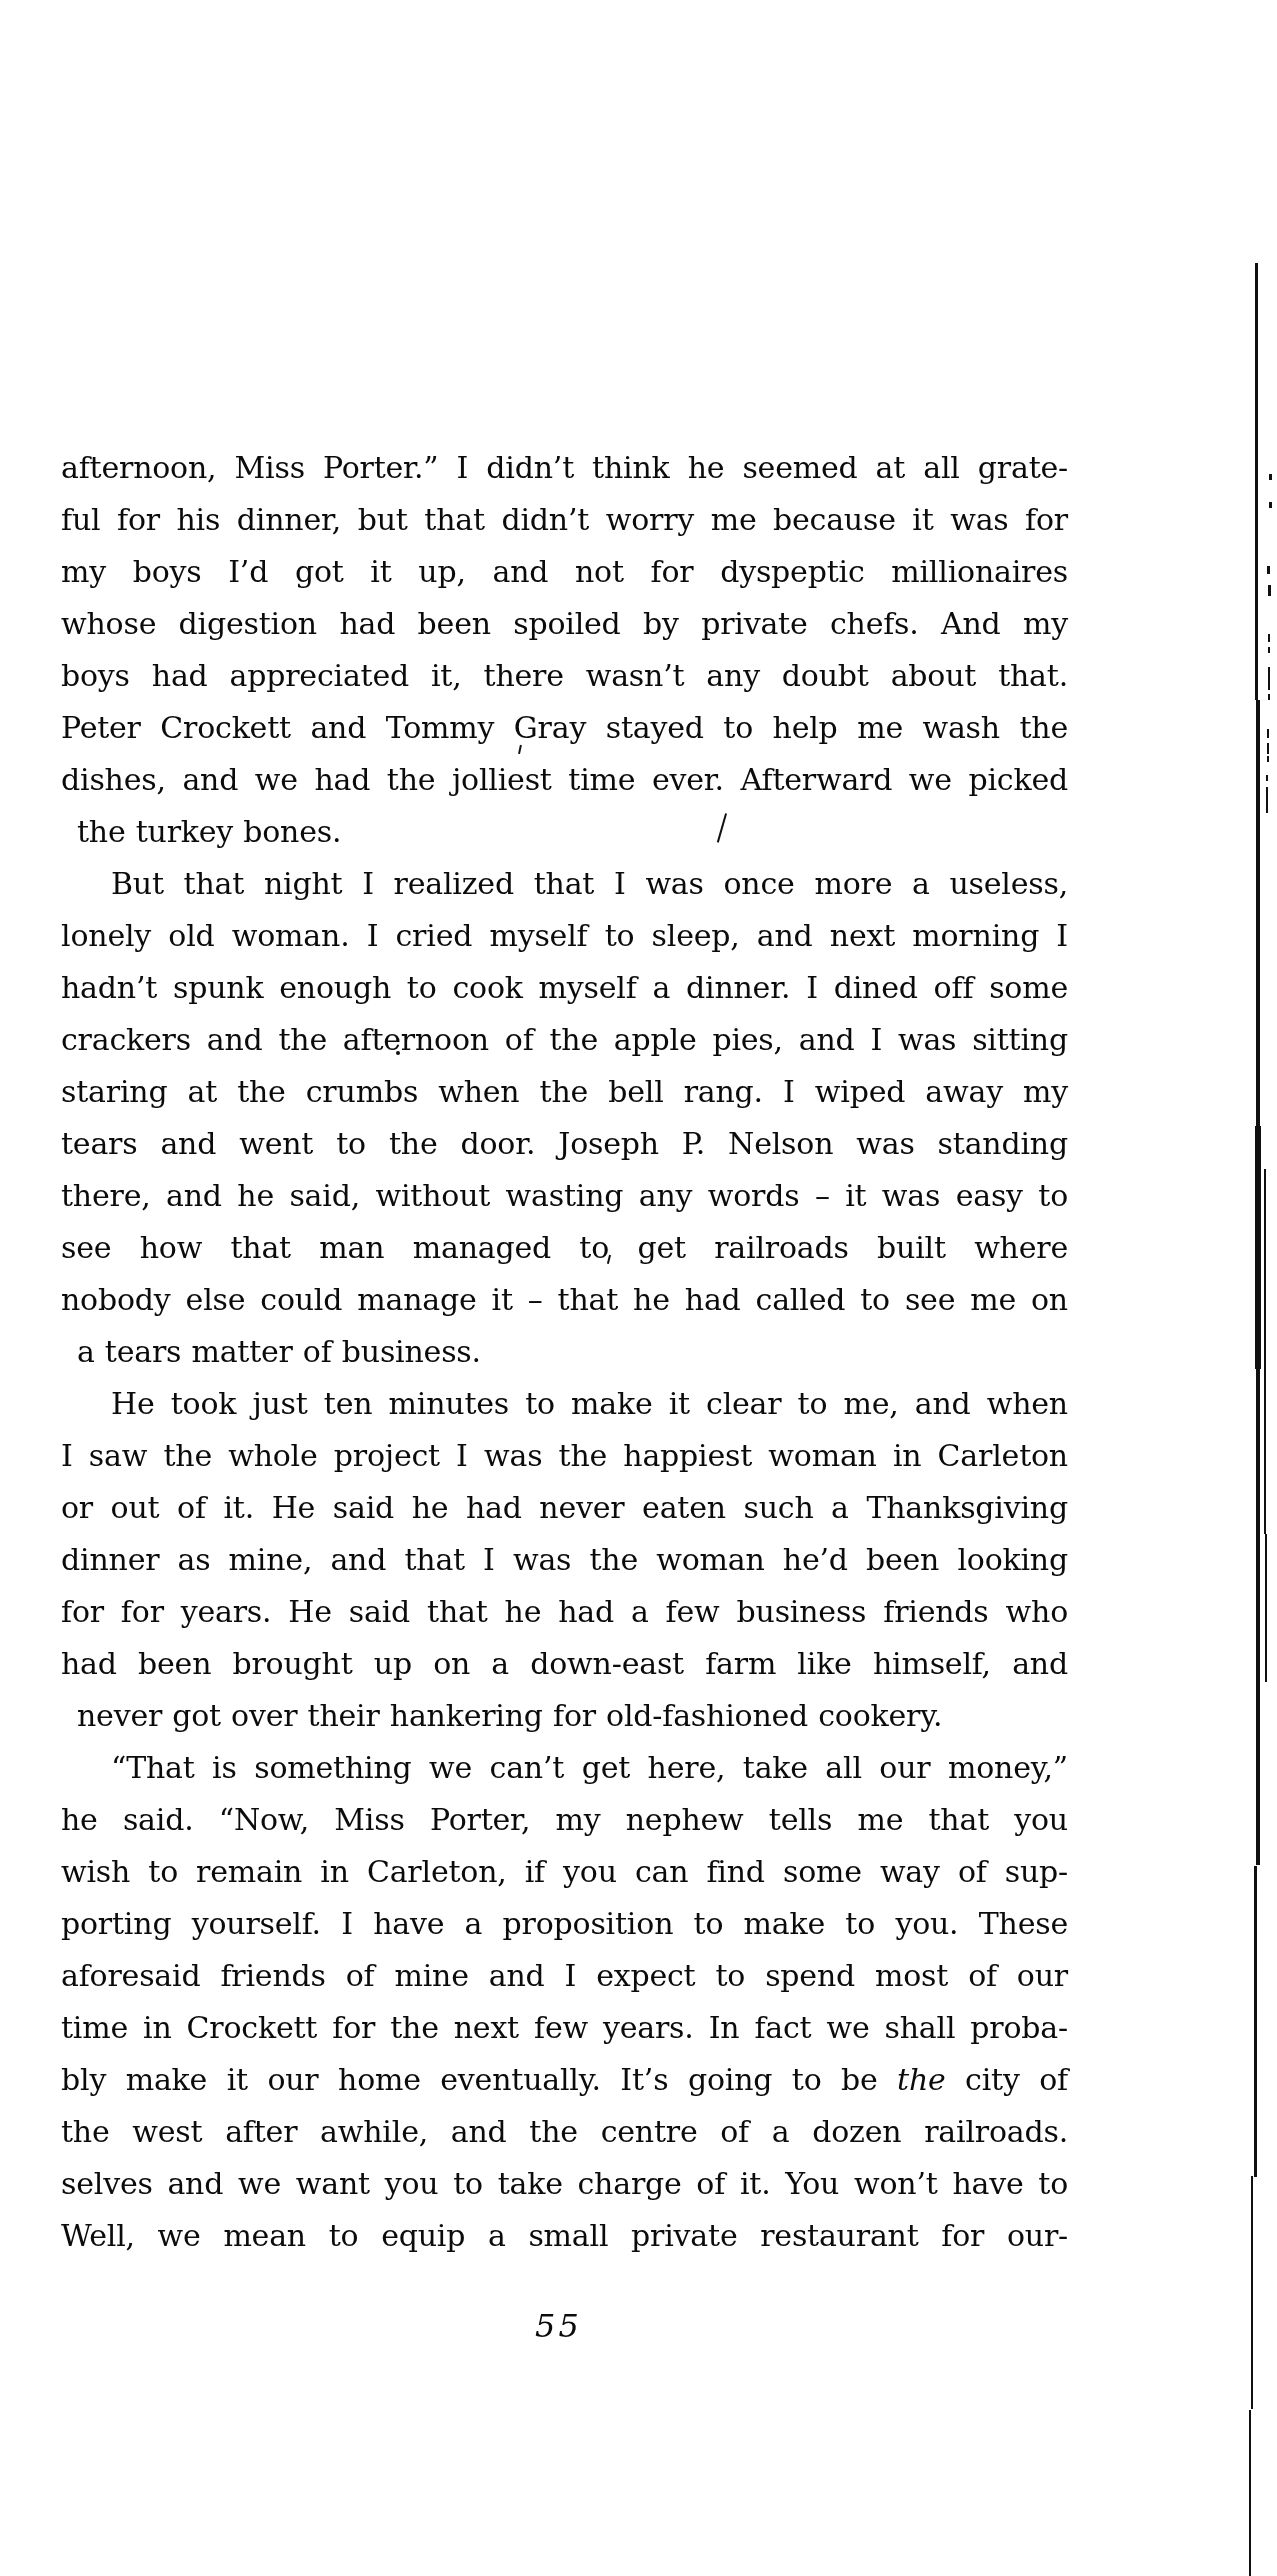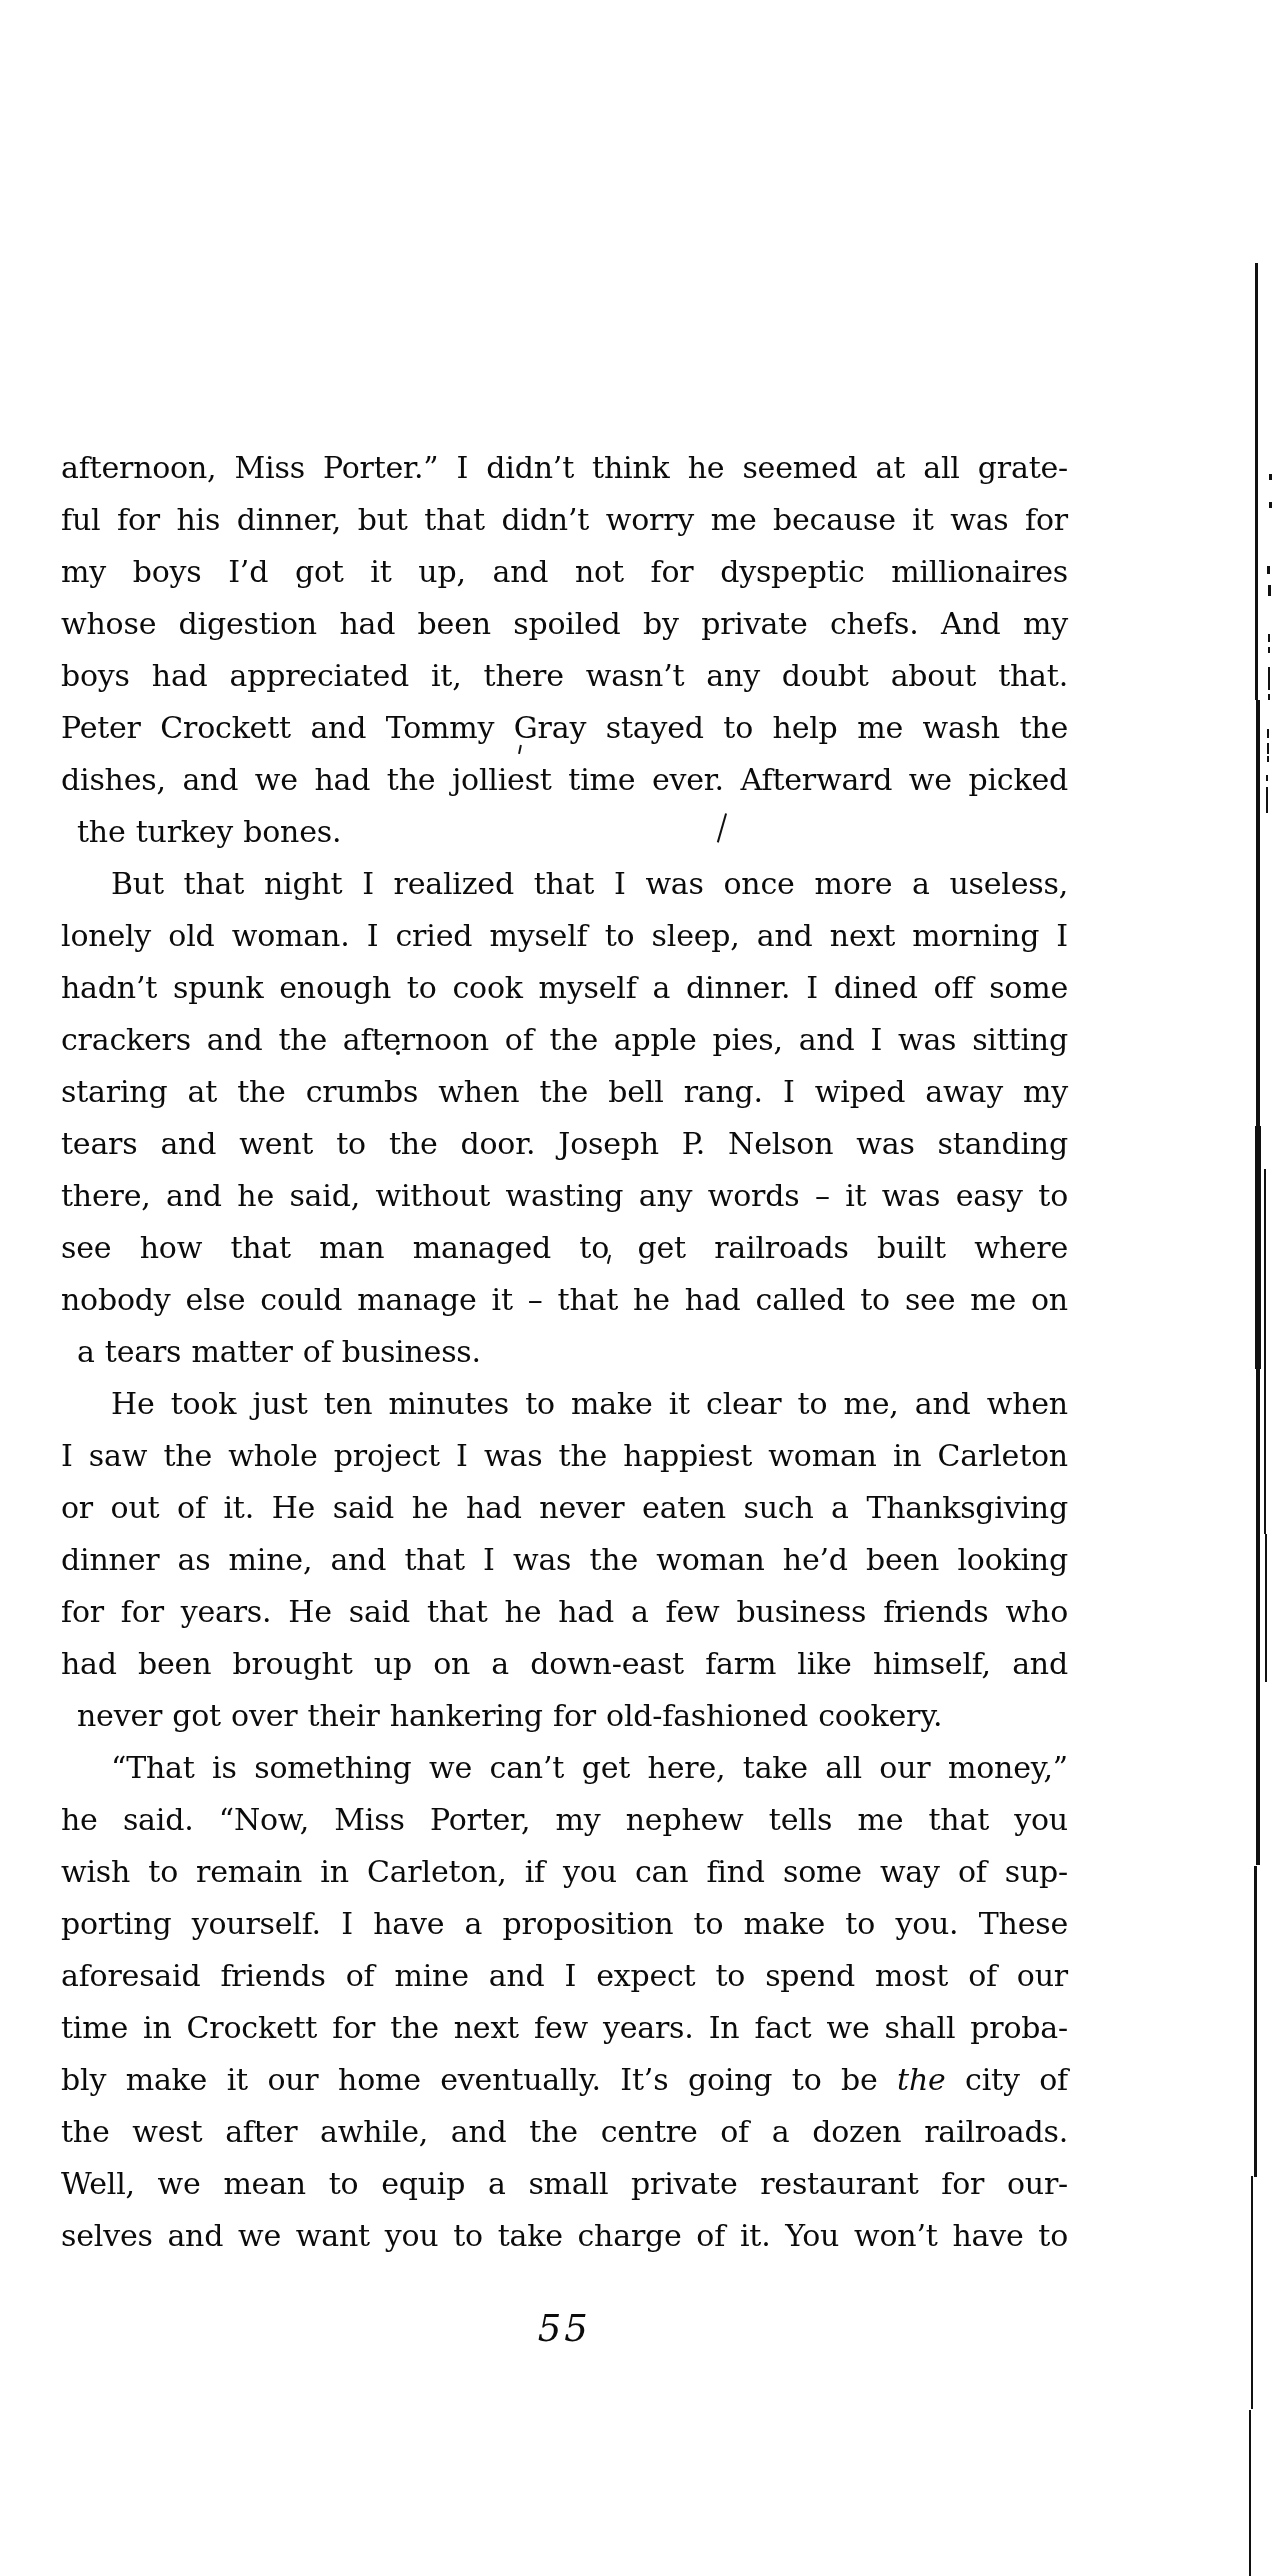--- a/index.html
+++ b/index.html
@@ -28,23 +28,23 @@
     color: #0b0b0b;
   }
   .line.j { text-align: justify; text-align-last: justify; }
   .line.l { text-align: right; text-align-last: left; margin-left: 16px; }
   .line.first { padding-left: 50px; }
   .page-number {
     position: absolute;
     left: 535px;
     top: 2307px;
     width: 56px;
-    text-align: right;
+    text-align: left;
     font-style: italic;
-    font-size: 37px;
+    font-size: 32px;
     letter-spacing: 3.1px;
     color: #0b0b0b;
   }
   .artifact { position: absolute; background: #111; }
   .round { border-radius: 50%; }
 </style>
 </head>
 <body>
 
 <div class="page">
@@ -76,22 +76,22 @@
       <div class="line j">had been brought up on a down-east farm like himself, and</div>
       <div class="line l">never got over their hankering for old-fashioned cookery.</div>
       <div class="line j first">“That is something we can’t get here, take all our money,”</div>
       <div class="line j">he said. “Now, Miss Porter, my nephew tells me that you</div>
       <div class="line j">wish to remain in Carleton, if you can find some way of sup-</div>
       <div class="line j">porting yourself. I have a proposition to make to you. These</div>
       <div class="line j">aforesaid friends of mine and I expect to spend most of our</div>
       <div class="line j">time in Crockett for the next few years. In fact we shall proba-</div>
       <div class="line j">bly make it our home eventually. It’s going to be <i>the</i> city of</div>
       <div class="line j">the west after awhile, and the centre of a dozen railroads.</div>
+      <div class="line j">selves and we want you to take charge of it. You won’t have to</div>
       <div class="line j">Well, we mean to equip a small private restaurant for our-</div>
-      <div class="line j">selves and we want you to take charge of it. You won’t have to</div>
     </div>
 
   <div class="page-number">55</div>
 
   <div class="artifact" style="left:1255px; top:263px;  width:3.1px; height:437px;"></div>
   <div class="artifact" style="left:1256px; top:700px;  width:3.9px; height:426px;"></div>
   <div class="artifact" style="left:1255px; top:1126px; width:6.2px; height:243px;"></div>
   <div class="artifact" style="left:1264px; top:1169px; width:2.3px; height:365px;"></div>
   <div class="artifact" style="left:1265px; top:1534px; width:1.6px; height:148px;"></div>
   <div class="artifact" style="left:1256px; top:1368px; width:3.9px; height:497px;"></div>

